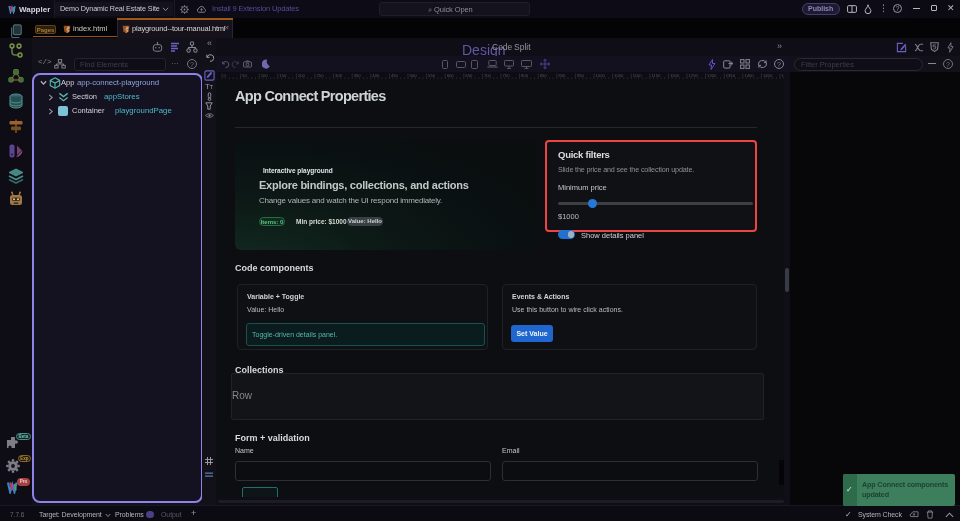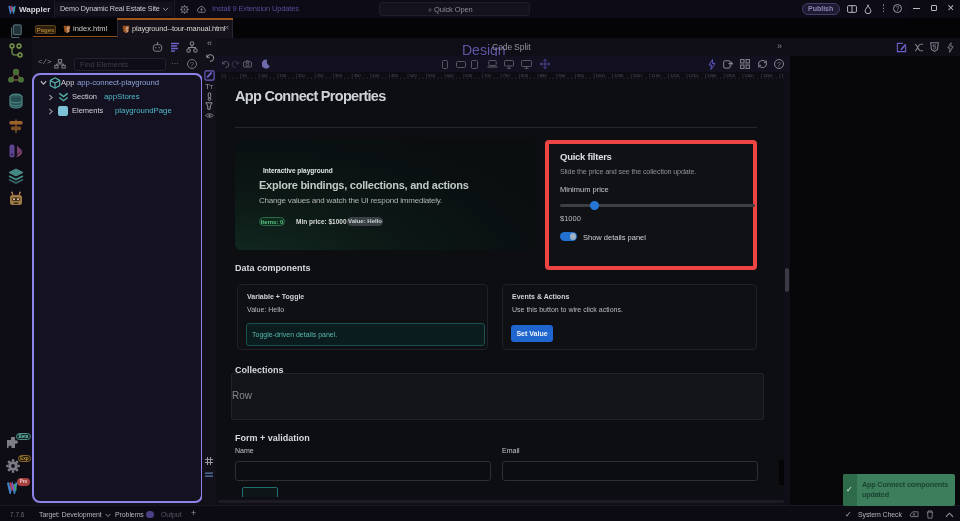--- a/index.html
+++ b/index.html
@@ -238,21 +238,21 @@
         <path d="M1.5 6 L6 9.5 L10.5 6" fill="none" stroke="#56b8ad" stroke-width="1.4"></path>
       </svg>
       <span class="abs" style="left:24px;top:1px;font-size:7.5px;color:#d5d2da;">Section</span>
       <span class="abs" style="left:56px;top:1px;font-size:7.8px;color:#4fb9c9;">appStores</span>
     </div>
     <div class="abs" style="left:14px;top:30px;width:148px;height:13px;">
       <svg class="abs" style="left:0px;top:2.5px;" width="6" height="7" viewBox="0 0 6 8">
           <path d="M1 1 L4.4 4 L1 7" stroke="#9a97a2" stroke-width="1.2" fill="none"></path>
         </svg>
       <div class="abs" style="left:10px;top:1px;width:10px;height:10px;background:#7ec2d8;border-radius:2px;"></div>
-      <span class="abs" style="left:24px;top:1px;font-size:7.5px;color:#d5d2da;">Elements</span>
+      <span class="abs" style="left:24px;top:1px;font-size:7.5px;color:#d5d2da;">Container</span>
       <span class="abs" style="left:67px;top:1px;font-size:7.8px;color:#4fb9c9;">playgroundPage</span>
     </div>
   </div>
 
   <div class="abs" style="left:202px;top:0;width:14px;height:467px;background:#121019;" id="strip">
     <div class="abs" style="left:5px;top:0px;font-size:9px;color:#8a8794;">«</div>
     <svg class="abs" style="left:2.5px;top:15px;" width="10" height="10" viewBox="0 0 12 12">
         <path d="M2.2 2 L2.2 5.2 L5.4 5.2" fill="none" stroke="#9a97a2" stroke-width="1.2"></path>
         <path d="M2.6 5 A4 4 0 1 1 6 10" fill="none" stroke="#9a97a2" stroke-width="1.2"></path>
       </svg>
@@ -403,33 +403,33 @@
 
       <div class="abs" style="left:19px;top:61px;width:301px;height:110px;border-radius:6px;background:radial-gradient(115% 135% at 0% 115%, #122b22 0%, #0d1a16 42%, #0a1112 78%, #0a0e0f 100%);">
         <div class="abs" style="left:28px;top:27px;font-size:6.5px;font-weight:bold;color:#e4e7e5;">Interactive playground</div>
         <div class="abs" style="left:24px;top:39px;font-size:11px;font-weight:600;letter-spacing:-0.25px;color:#c2c9c5;">Explore bindings, collections, and actions</div>
         <div class="abs" style="left:24px;top:56px;font-size:8px;letter-spacing:-0.2px;color:#b0b6b2;">Change values and watch the UI respond immediately.</div>
         <div class="abs" style="left:24px;top:77px;width:26px;height:9px;background:#0d2c1d;border:1px solid #2c6a45;border-radius:4.5px;color:#5fc185;font-size:6px;font-weight:bold;text-align:center;line-height:8px;">Items: 0</div>
         <div class="abs" style="left:61px;top:78px;font-size:6.5px;font-weight:bold;color:#d7dbd8;">Min price: $1000</div>
         <div class="abs" style="left:112px;top:77px;width:36px;height:9px;background:#3a3f44;border-radius:4.5px;color:#ccd0d3;font-size:6px;font-weight:bold;text-align:center;line-height:9px;">Value: Hello</div>
       </div>
 
-      <div class="abs" style="left:329px;top:61px;width:212px;height:130px;background:#0f1114;border:4px solid #ef4444;border-radius:4px;">
+      <div class="abs" style="left:329px;top:61px;width:212px;height:92px;background:#0f1114;border:2px solid #ef4444;border-radius:4px;">
         <div class="abs" style="left:11px;top:7px;font-size:9.5px;font-weight:600;letter-spacing:-0.25px;color:#dbdfe2;">Quick filters</div>
         <div class="abs" style="left:11px;top:23px;font-size:7.2px;letter-spacing:-0.15px;color:#8c9298;">Slide the price and see the collection update.</div>
         <div class="abs" style="left:11px;top:41px;font-size:7.5px;color:#c2c7cb;">Minimum price</div>
         <div class="abs" style="left:11px;top:60px;width:195px;height:2.5px;background:#3c3f44;border-radius:1.5px;"></div>
         <div class="abs" style="left:41px;top:56.5px;width:9px;height:9px;background:#2678d8;border-radius:50%;"></div>
         <div class="abs" style="left:11px;top:70px;font-size:7.5px;color:#b7bcc1;">$1000</div>
         <div class="abs" style="left:11px;top:88px;width:17px;height:9px;background:#2271ce;border-radius:5px;"></div>
         <div class="abs" style="left:20.5px;top:89.2px;width:6.5px;height:6.5px;background:#9db1c3;border-radius:50%;"></div>
         <div class="abs" style="left:34px;top:89px;font-size:7.5px;color:#ccd1d5;">Show details panel</div>
       </div>
 
-      <div class="abs" style="left:19px;top:184px;font-size:9px;font-weight:600;color:#d7dbde;">Data components</div>
+      <div class="abs" style="left:19px;top:184px;font-size:9px;font-weight:600;color:#d7dbde;">Code components</div>
       <div class="abs" style="left:21px;top:205px;width:251px;height:66px;background:#0e1013;border:1px solid #1e2126;border-radius:4px;">
         <div class="abs" style="left:9px;top:8px;font-size:7px;font-weight:bold;color:#ced3d7;">Variable + Toggle</div>
         <div class="abs" style="left:9px;top:21px;font-size:7px;color:#b7bcc1;">Value: Hello</div>
         <div class="abs" style="left:8px;top:38px;width:239px;height:23px;background:#0a1c1d;border:1px solid #18514e;border-radius:3px;"></div>
         <div class="abs" style="left:14px;top:46px;font-size:7px;color:#57b7ab;">Toggle-driven details panel.</div>
       </div>
       <div class="abs" style="left:286px;top:205px;width:255px;height:66px;background:#0e1013;border:1px solid #1e2126;border-radius:4px;">
         <div class="abs" style="left:9px;top:8px;font-size:7px;font-weight:bold;color:#ced3d7;">Events &amp; Actions</div>
         <div class="abs" style="left:9px;top:21px;font-size:7px;color:#b7bcc1;">Use this button to wire click actions.</div>
         <div class="abs" style="left:8px;top:40px;width:42px;height:17px;background:#1f66cf;border-radius:3px;color:#f0f4f8;font-size:7px;font-weight:bold;text-align:center;line-height:17px;">Set Value</div>
@@ -471,20 +471,26 @@
 
       <svg class="abs" style="left:140px;top:4px;" width="9" height="10" viewBox="0 0 10 11">
           <path d="M0.8 0.8 L9.2 0.8 L8.4 8.2 L5 10.4 L1.6 8.2 Z" fill="none" stroke="#817e8a" stroke-width="1.2"></path>
           <path d="M6.6 3.2 L3.4 3.2 L3.6 5.2 L6.4 5.2 L6.2 7.2 L5 7.8 L3.8 7.3" fill="none" stroke="#817e8a" stroke-width="0.9"></path>
         </svg>
 
       <svg class="abs" style="left:157px;top:3.5px;" width="7" height="11" viewBox="0 0 8 12">
           <path d="M4.5 0.5 L1 6.5 L3.5 6.5 L3 11.5 L7 5 L4.5 5 Z" fill="none" stroke="#817e8a" stroke-width="1"></path>
         </svg>
     </div>
+    <div class="abs" style="left:0;top:18px;width:170px;height:16px;background:#121019;">
+      <div class="abs" style="left:4px;top:1.5px;width:129px;height:13px;background:#0f0d16;border:1px solid #2c2937;border-radius:6.5px;"></div>
+      <div class="abs" style="left:11px;top:4px;font-size:7.5px;color:#413d4d;">Filter Properties</div>
+      <div class="abs" style="left:138px;top:6.5px;width:8px;height:1.2px;background:#8a8792;"></div>
+      <div class="abs" style="left:153px;top:2.5px;width:10px;height:10px;border:1px solid #77747f;border-radius:50%;color:#77747f;font-size:7px;text-align:center;line-height:9.5px;">?</div>
+    </div>
   </div>
 </div>
 
 <div class="abs" style="left:0;top:505px;width:960px;height:16px;background:#0c0a13;border-top:1px solid #1a1724;">
   <div class="abs" style="left:10px;top:5px;font-size:6.5px;color:#6a6772;">7.7.6</div>
   <div class="abs" style="left:39px;top:4.5px;font-size:7px;letter-spacing:-0.1px;color:#b6b2bd;">Target: Development</div>
   <svg class="abs" style="left:105px;top:7px;" width="6" height="5" viewBox="0 0 8 6">
       <path d="M1 1 L4 4.4 L7 1" stroke="#8a8794" stroke-width="1.3" fill="none"></path>
     </svg>
   <div class="abs" style="left:115px;top:4.5px;font-size:7px;letter-spacing:-0.1px;color:#b6b2bd;">Problems</div>

